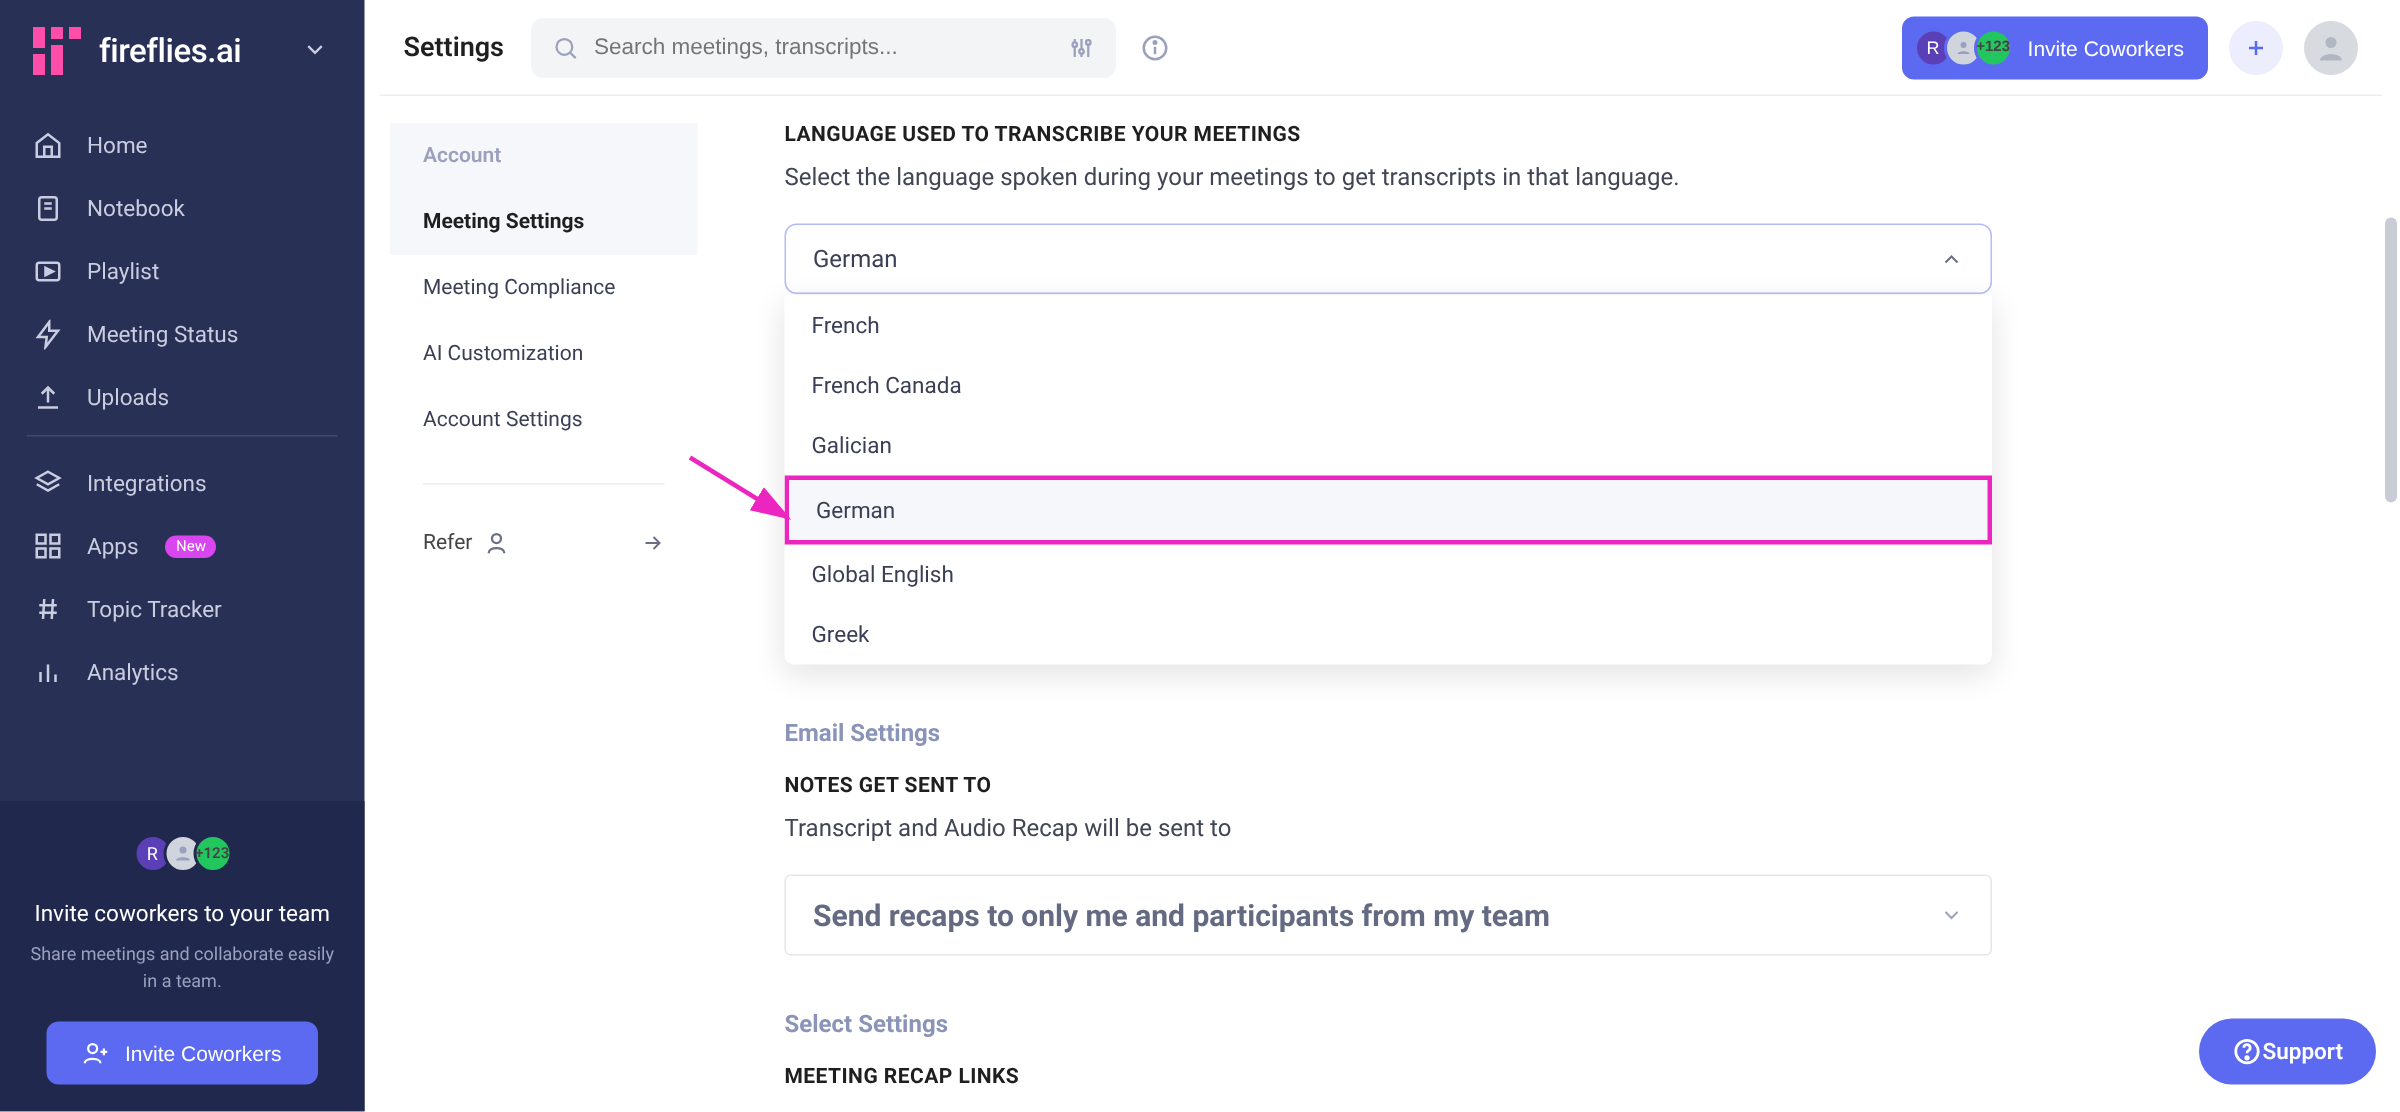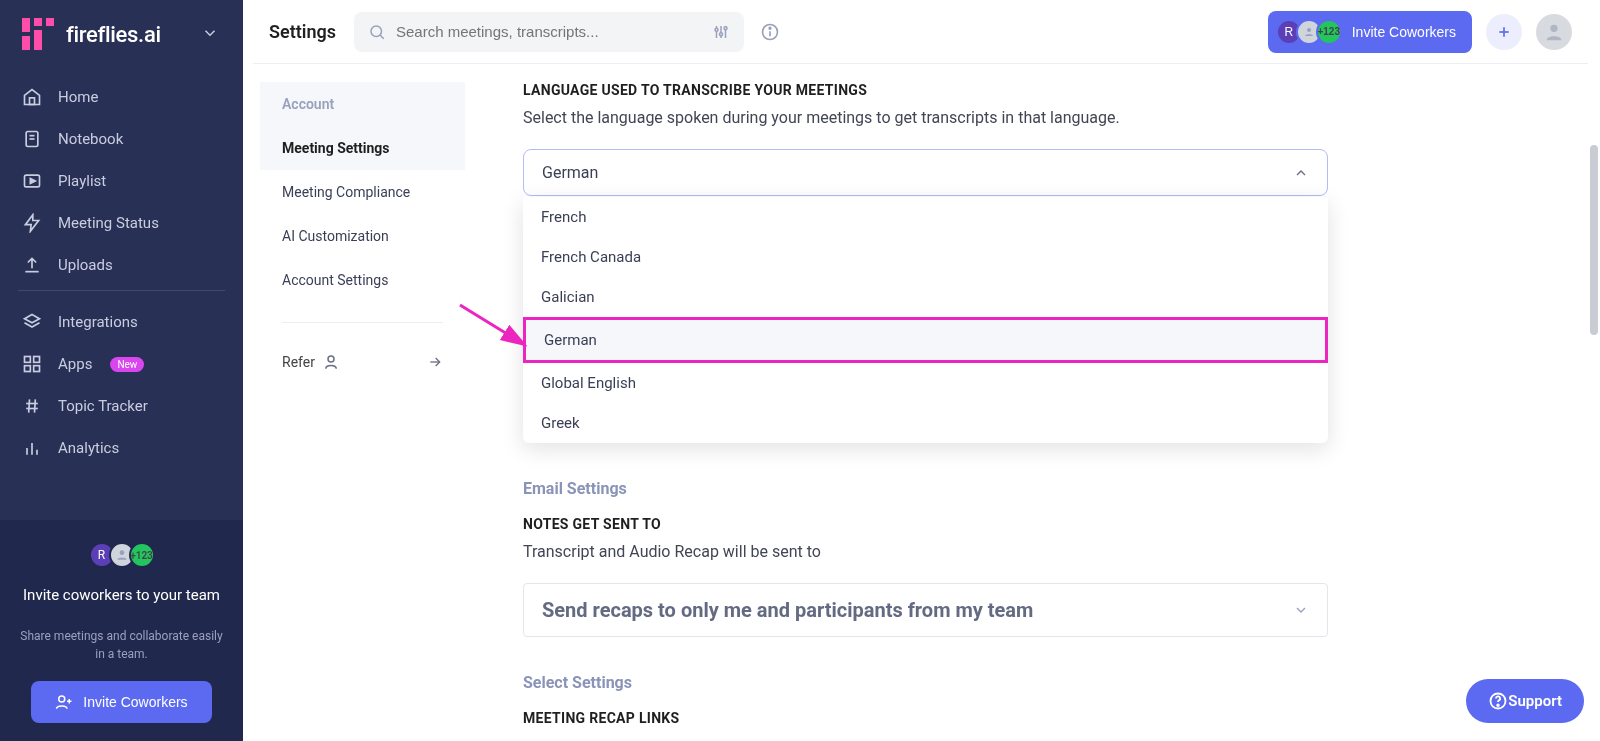--- a/index.html
+++ b/index.html
@@ -19,21 +19,21 @@
 .nav-item svg { stroke: #c9cde0; }
 .apps-badge { background: #d946ef; color: #fff; font-size: 10px; padding: 2px 7px; border-radius: 10px; margin-left: 2px; }
 
 .sidebar-footer { margin-top: auto; background: #21284d; padding: 22px 18px 18px 18px; display:flex; flex-direction:column; align-items:center; }
 .avatar-cluster { display:flex; align-items:center; justify-content:center; gap:0; margin-bottom: 18px; position:relative; }
 .avatar-small { width:26px; height:26px; border-radius:50%; background:#5b3fb7; color:#fff; display:flex; align-items:center; justify-content:center; font-size:12px; margin-left:-6px; border: 2px solid #21284d; }
 .avatar-small:first-child { margin-left:0; }
 .avatar-more { background:#22c55e; color:#444; font-size:10px; font-weight:600; }
 .avatar-gray { background:#d0d5dd; }
 .chev-toggle { position:absolute; right: 24px; top: 24px; }
-.invite-title { color:#fff; font-size:15px; text-align:right; margin-bottom:24px; }
+.invite-title { color:#fff; font-size:15px; text-align:right; margin-bottom:10px; }
 .invite-sub { color:#9aa0bd; font-size:12px; text-align:center; line-height:1.45; margin-bottom:18px; }
 .invite-btn { background:#5b6af0; color:#fff; border:none; border-radius:8px; padding:12px 24px; font-size:14px; display:flex; align-items:center; gap:10px; cursor:pointer; }
 
 
 .header { position:absolute; left:253px; top:0; right:12px; height:64px; display:flex; align-items:center; padding: 14px 16px; border-bottom: 1px solid #eceef3; background:#fff; }
 .page-title { font-size:18px; font-weight:600; color:#1f1f1f; margin-right:18px; }
 .search-box { display:flex; align-items:center; background:#f3f4f6; border-radius:8px; padding:0 14px; height:40px; width:390px; }
 .search-box input { border:none; background:transparent; outline:none; flex:1; font-size:15px; color:#555; margin-left:10px; }
 .sliders-icon { margin-left:auto; }
 .info-circle { width:20px; height:20px; margin-left:16px; }

